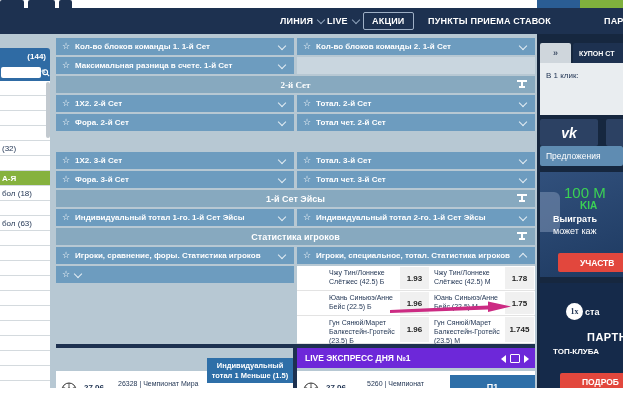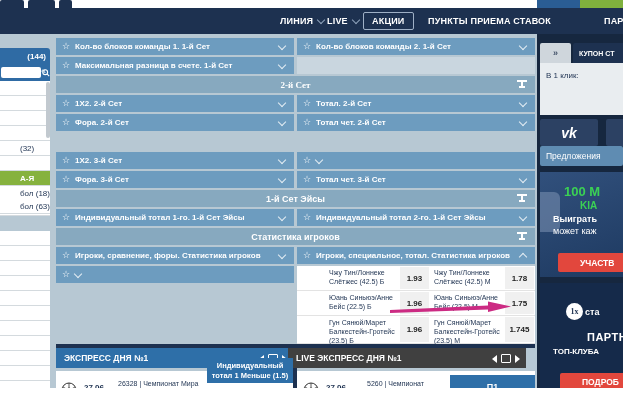--- a/index.html
+++ b/index.html
@@ -15,21 +15,21 @@
            font-size:9px;font-weight:bold;white-space:nowrap;letter-spacing:.2px;}
   .navbox{border:1px solid #9fb0c6;border-radius:2px;padding:3px 8px;}
   .caret{width:5px;height:5px;border-right:1.5px solid #8fa3bc;border-bottom:1.5px solid #8fa3bc;
          transform:rotate(45deg);margin-left:5px;margin-top:-3px;}
   
   .sb-head{left:0;top:48px;width:50px;height:16px;background:#2f6ba4;color:#fff;font-size:8px;
            font-weight:bold;display:flex;align-items:center;justify-content:flex-end;padding-right:4px;box-sizing:border-box;border-radius:0 3px 0 0;}
   .sb-search{left:0;top:64px;width:50px;height:17px;background:#2f6ba4;display:flex;align-items:center;}
   .sb-input{width:40px;height:11px;background:#fff;border-radius:2px;margin-left:1px;}
   .srow{left:0;width:50px;height:15px;background:#fff;border-bottom:1px solid #d4dade;box-sizing:border-box;
-        color:#1d3150;font-size:8px;display:flex;align-items:center;padding-left:20px;}
+        color:#1d3150;font-size:8px;display:flex;align-items:center;padding-left:2px;}
   .srow.green{background:#86b23e;color:#fff;font-weight:bold;}
   .sb-scroll{left:46px;top:82px;width:4px;height:56px;background:#c2c9cf;border-radius:2px;}
   
   .mcell{position:absolute;height:17px;background:#6d9cbf;color:#fff;display:flex;align-items:center;box-sizing:border-box;}
   .mcell .star{margin:0 5px 0 6px;font-size:9px;line-height:1;}
   .mlabel{font-size:8px;font-weight:bold;flex:1;white-space:nowrap;overflow:hidden;}
   .chev{width:5px;height:5px;border-right:1.5px solid #e4edf3;border-bottom:1.5px solid #e4edf3;
         transform:rotate(45deg);margin-right:9px;margin-top:-2px;flex:none;}
   .chev.up{transform:rotate(-135deg);margin-top:3px;}
   .msec{position:absolute;left:56px;width:479px;height:17px;background:#87a9bf;color:#fff;font-size:9px;
@@ -65,21 +65,21 @@
                font-weight:bold;display:flex;align-items:center;padding-left:6px;box-sizing:border-box;border-radius:2px 0 0 0;}
   .cp-body{left:540px;top:63px;width:83px;height:52px;background:#e9edf0;color:#1d3150;font-size:8px;
            font-weight:normal;padding:8px 0 0 6px;box-sizing:border-box;}
   .vk{left:540px;top:119px;width:58px;height:27px;background:#2c4163;color:#fff;display:flex;align-items:center;
       justify-content:center;font-size:14px;font-weight:bold;font-style:italic;border-radius:2px;}
   .vk2{left:606px;top:119px;width:17px;height:27px;background:#2c4163;border-radius:2px 0 0 2px;}
   .offers{left:540px;top:146px;width:83px;height:20px;background:#5f8cb2;color:#fff;font-size:8.5px;
           display:flex;align-items:center;padding-left:6px;box-sizing:border-box;border-radius:2px;}
   .ban1{left:540px;top:172px;width:83px;height:105px;background:linear-gradient(160deg,#31507c,#1e3a61);overflow:hidden;}
   .ban1 .blob{position:absolute;left:-6px;top:20px;width:26px;height:40px;background:#7d93b5;border-radius:6px;opacity:.55;}
-  .b1l1{position:absolute;left:24px;top:12px;color:#3bd154;font-size:13px;font-weight:bold;white-space:nowrap;}
+  .b1l1{position:absolute;left:24px;top:12px;color:#3bd154;font-size:15px;font-weight:normal;white-space:nowrap;}
   .b1l2{position:absolute;left:40px;top:28px;color:#3bd154;font-size:10px;font-weight:bold;white-space:nowrap;}
   .b1l3{position:absolute;left:13px;top:42px;color:#fff;font-size:9px;font-weight:bold;white-space:nowrap;}
   .b1l4{position:absolute;left:13px;top:54px;color:#fff;font-size:9px;font-weight:normal;white-space:nowrap;}
   .redbtn{position:absolute;background:#e2473d;color:#fff;font-size:8.5px;font-weight:bold;display:flex;
           align-items:center;padding-left:22px;box-sizing:border-box;border-radius:2px;white-space:nowrap;}
   .ban2{left:540px;top:283px;width:83px;height:117px;background:#152a4a;overflow:hidden;}
   .logo-circle{position:absolute;left:26px;top:20px;width:17px;height:17px;background:#fff;border-radius:50%;
                color:#1d3150;font-size:8px;font-weight:bold;display:flex;align-items:center;justify-content:center;font-family:Liberation Serif, serif;}
   .logo-rest{position:absolute;left:45px;top:24px;color:#fff;font-size:9px;font-weight:bold;}
   .b2l1{position:absolute;left:47px;top:48px;color:#fff;font-size:11px;font-weight:bold;letter-spacing:.5px;white-space:nowrap;}
@@ -138,21 +138,21 @@
     <span>(32)</span>
   </div>
   <div class="abs srow" style="top:156px;"></div>
   <div class="abs srow green" style="top:171px;">
     <span>А-Я</span>
   </div>
   <div class="abs srow" style="top:186px;">
     <span>бол (18)</span>
   </div>
   <div class="abs srow" style="top:201px;"></div>
-  <div class="abs srow" style="top:199px;">
+  <div class="abs srow" style="top:216px;">
     <span>бол (63)</span>
   </div>
   <div class="abs srow" style="top:231px;"></div>
   <div class="abs srow" style="top:246px;"></div>
   <div class="abs srow" style="top:261px;"></div>
   <div class="abs srow" style="top:276px;"></div>
   <div class="abs srow" style="top:291px;"></div>
   <div class="abs srow" style="top:306px;"></div>
   <div class="abs srow" style="top:321px;"></div>
   <div class="abs srow" style="top:336px;"></div>
@@ -209,20 +209,21 @@
   </div>
 
 
   <div class="mcell" style="left:56px;top:152px;width:238px;">
     <span class="star">☆</span>
     <span class="mlabel">1Х2. 3-й Сет</span>
     <span class="chev"></span>
   </div>
   <div class="mcell" style="left:297px;top:152px;width:238px;">
     <span class="star">☆</span>
+    <span class="mlabel">Тотал. 3-й Сет</span>
     <span class="chev"></span>
   </div>
   <div class="mcell" style="left:56px;top:171px;width:238px;">
     <span class="star">☆</span>
     <span class="mlabel">Фора. 3-й Сет</span>
     <span class="chev"></span>
   </div>
   <div class="mcell" style="left:297px;top:171px;width:238px;">
     <span class="star">☆</span>
     <span class="mlabel">Тотал чет. 3-й Сет</span>
@@ -294,29 +295,21 @@
     </div>
   </div>
 
   <svg class="abs arrow" width="122" height="14" viewBox="0 0 122 14">
     <polygon points="0,10 98,5.5 98,1.5 121,6.5 98,12 98,9.5 0,13" fill="#cc2b83"></polygon>
   </svg>
 
   <div class="darkline" style="top:344px;height:4px;"></div>
   <div class="darkline" style="left:293px;top:348px;width:4px;height:52px;"></div>
 
-  <div class="exh" style="left:56px;width:237px;background:#2e6fa8;">
-    <span>ЭКСПРЕСС ДНЯ №1</span>
-    <span class="excar">
-      <span class="tri-l"></span>
-      <span class="car-ico"></span>
-      <span class="tri-r"></span>
-    </span>
-  </div>
-  <div class="exh" style="left:288px;width:238px;background:#404040;">
+  <div class="exh" style="left:297px;width:238px;background:#6d28d9;">
     <span>LIVE ЭКСПРЕСС ДНЯ №1</span>
     <span class="excar">
       <span class="tri-l"></span>
       <span class="car-ico"></span>
       <span class="tri-r"></span>
     </span>
   </div>
 
   <div class="exbody" style="left:56px;width:237px;"></div>
   <div class="exbody" style="left:297px;width:238px;"></div>

